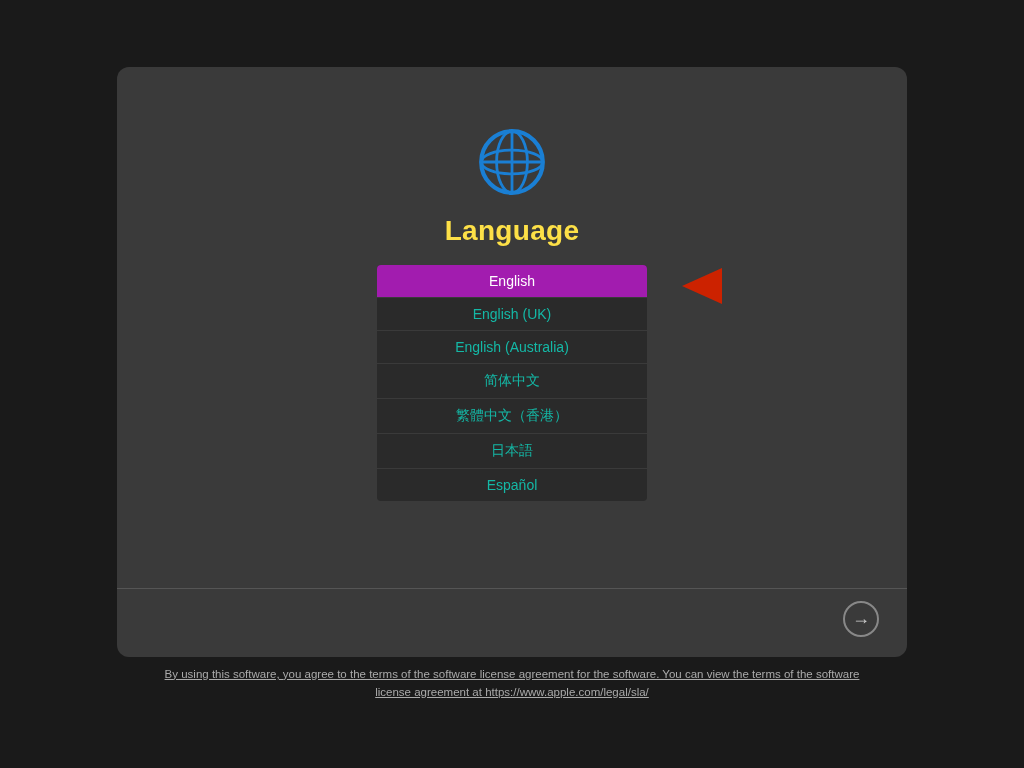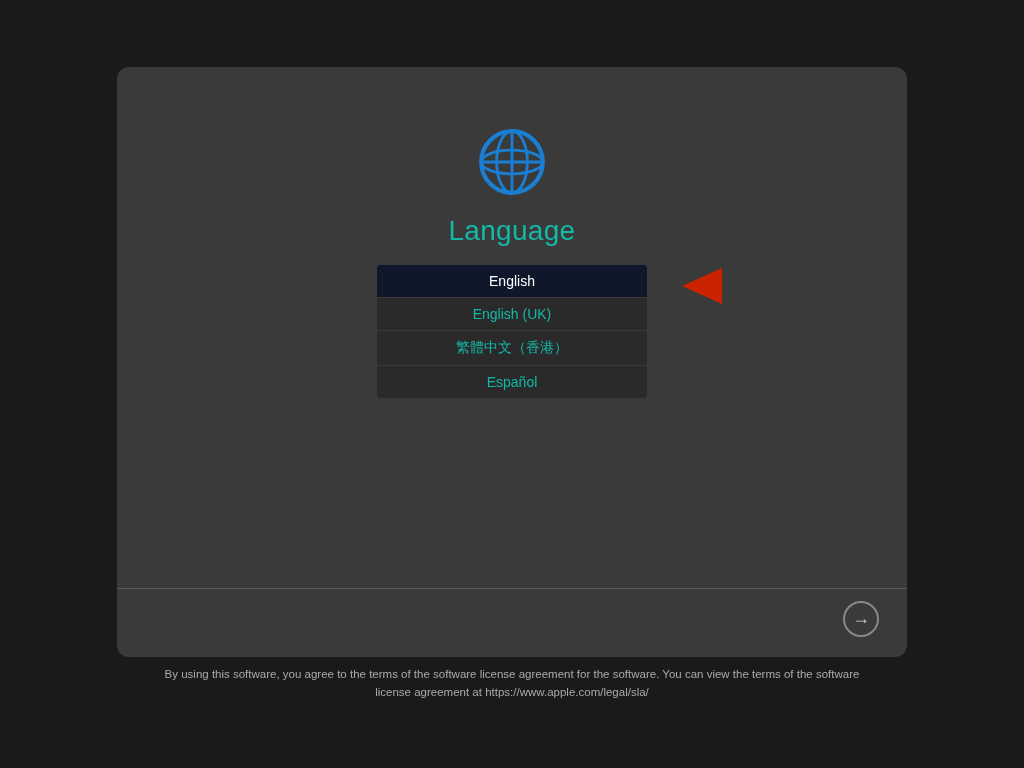--- a/index.html
+++ b/index.html
@@ -28,23 +28,23 @@
       padding-top: 60px;
     }
 
     .globe-icon {
       width: 70px;
       height: 70px;
       margin-bottom: 18px;
     }
 
     .title {
-      color: #14b8a6;
+      color: #fde047;
       font-size: 28px;
-      font-weight: 400;
+      font-weight: 700;
       margin-bottom: 18px;
       letter-spacing: 0.3px;
     }
 
     .language-list-container {
       width: 270px;
       background-color: #2a2a2a;
       border-radius: 4px;
       overflow: hidden;
       max-height: 280px;
@@ -67,21 +67,21 @@
       text-align: center;
       cursor: pointer;
       border-bottom: 1px solid #3a3a3a;
     }
 
     .language-item:last-child {
       border-bottom: none;
     }
 
     .language-item.selected {
-      background-color: #0f172a;
+      background-color: #a21caf;
       color: #ffffff;
       font-weight: 500;
     }
 
     .list-wrapper {
       position: relative;
       display: flex;
       align-items: flex-start;
     }
 
@@ -123,20 +123,21 @@
     }
 
     .footer {
       margin-top: 8px;
       width: 790px;
       text-align: center;
       color: #aaaaaa;
       font-size: 11.5px;
       line-height: 1.6;
       padding: 0 40px;
+      text-decoration: underline;
     }
   </style>
 </head>
 <body>
 
 <div class="dialog">
 
   <svg class="globe-icon" viewBox="0 0 100 100" xmlns="http://www.w3.org/2000/svg">
     <circle cx="50" cy="50" r="44" fill="none" stroke="#1a7fd4" stroke-width="6"></circle>
 
@@ -150,21 +151,24 @@
     <line x1="50" y1="6" x2="50" y2="94" stroke="#1a7fd4" stroke-width="4"></line>
   </svg>
 
   <span class="title">Language</span>
 
   <div class="list-wrapper">
     <div class="language-list-container" id="langList">
 
     <div class="language-item selected">English</div>
         <div class="language-item">English (UK)</div>
+        <div class="language-item">English (Australia)</div>
+        <div class="language-item">简体中文</div>
         <div class="language-item">繁體中文（香港）</div>
+        <div class="language-item">日本語</div>
         <div class="language-item">Español</div>
       </div>
 
     <div class="red-arrow"></div>
   </div>
 
   <div class="divider"></div>
 
   <button class="next-button">→</button>
 </div>

